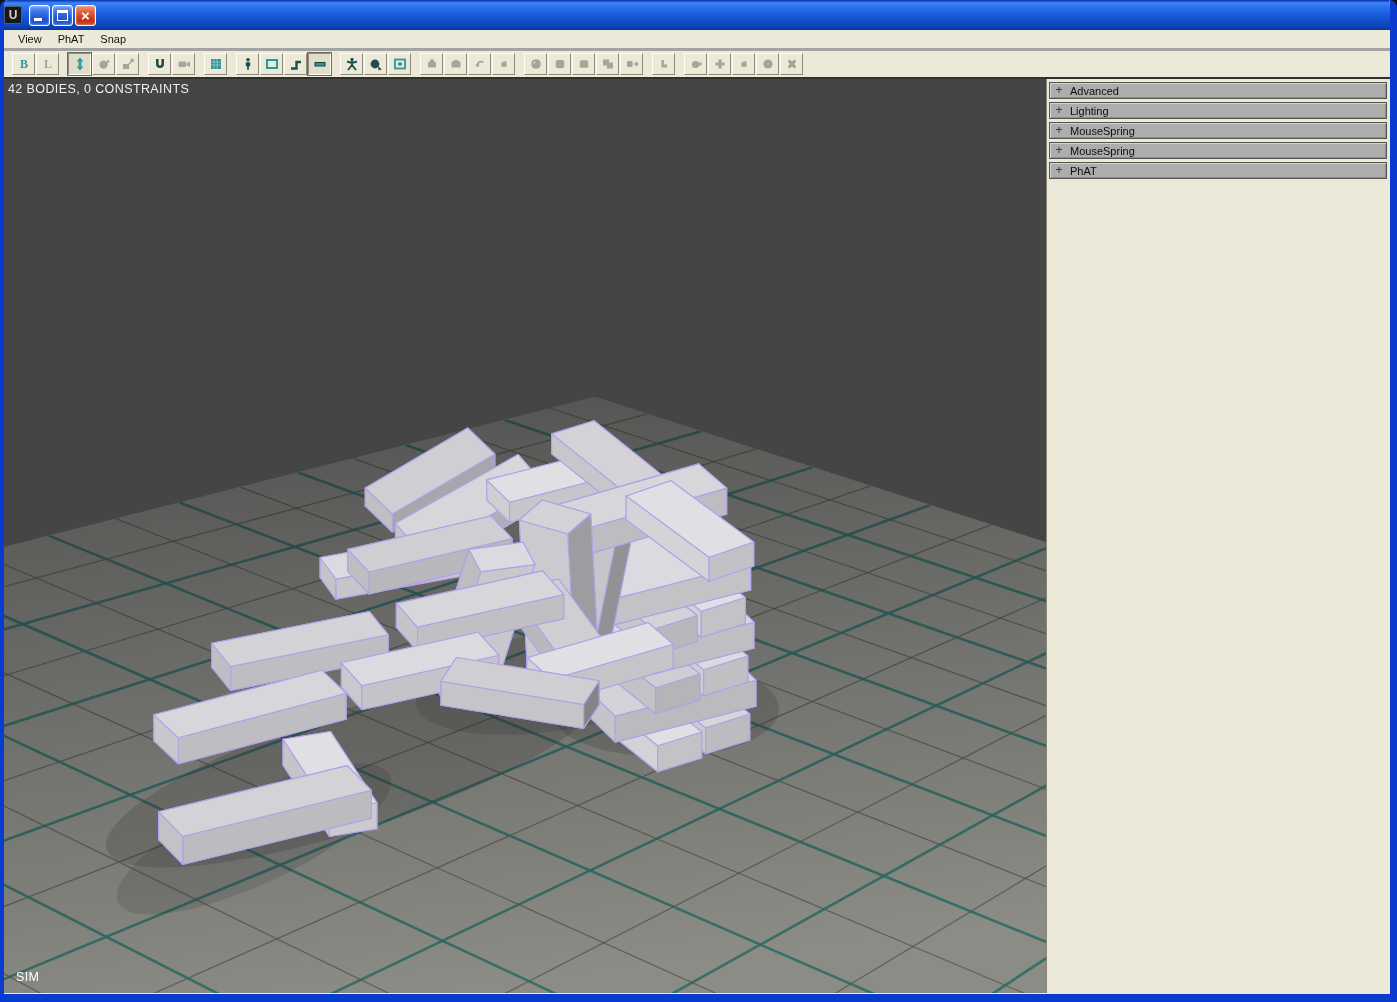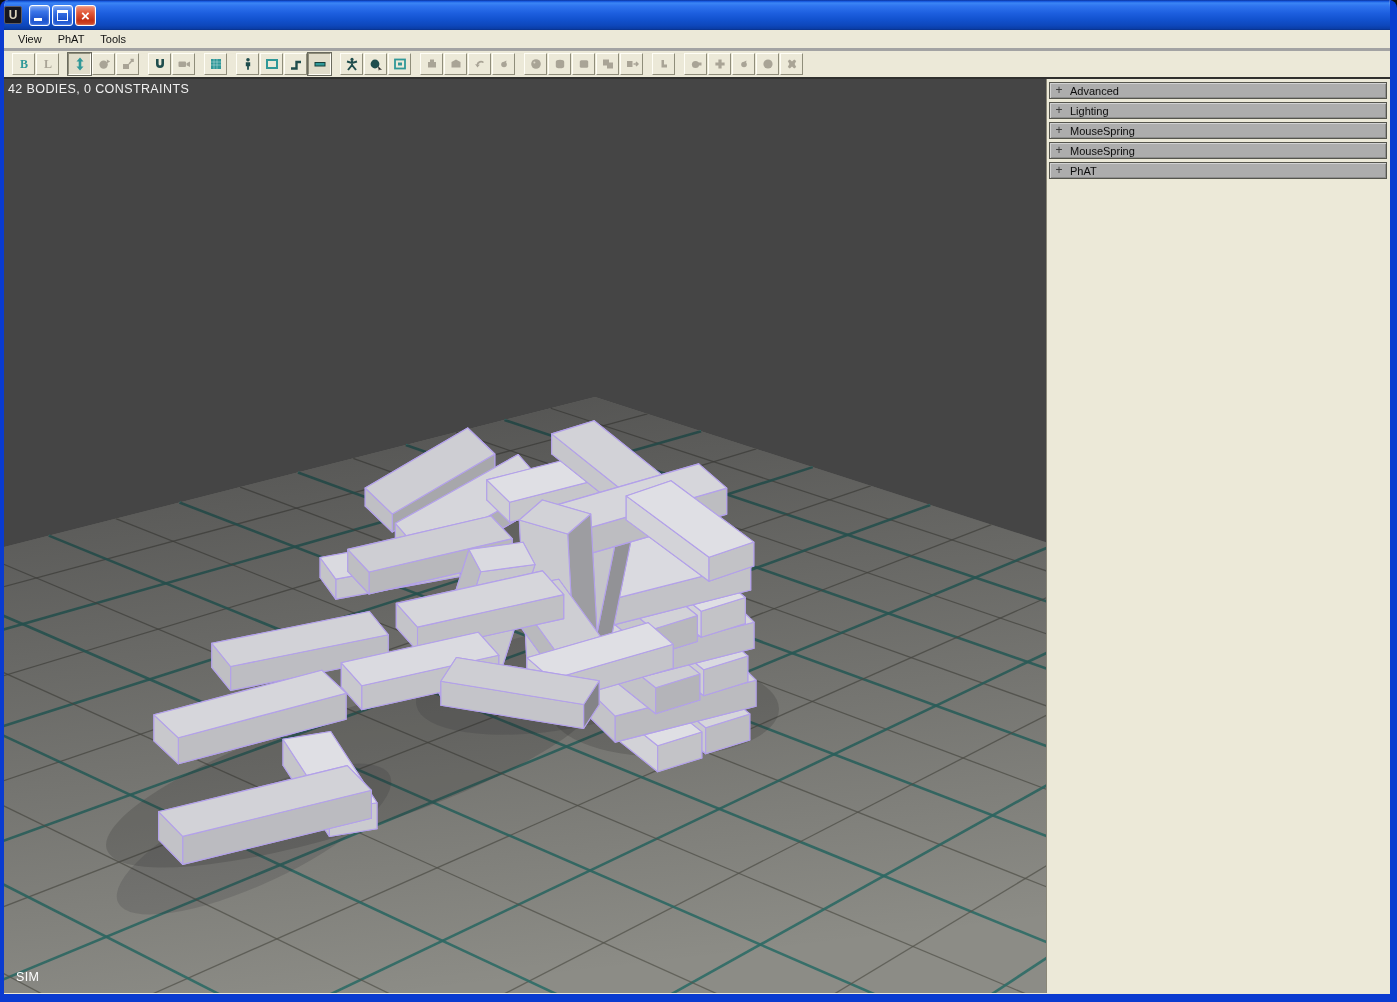--- a/index.html
+++ b/index.html
@@ -69,21 +69,21 @@
         <span class="glyph-max"></span>
       </div>
     <div class="win-btn close">
         <span class="glyph-close">×</span>
       </div>
   </div>
 
   <div class="menubar">
     <span class="menu-item">View</span>
     <span class="menu-item">PhAT</span>
-    <span class="menu-item">Tools</span>
+    <span class="menu-item">Snap</span>
   </div>
 
   <div class="toolbar" id="toolbar">
       <div class="tbtn">
         <span class="ticon">
           <svg width="14" height="14" viewBox="0 0 14 14">
             <text x="7" y="11" font-size="12" font-weight="bold" text-anchor="middle" fill="#2f9898" font-family="Liberation Serif,serif">B</text>
           </svg>
         </span>
       </div>

